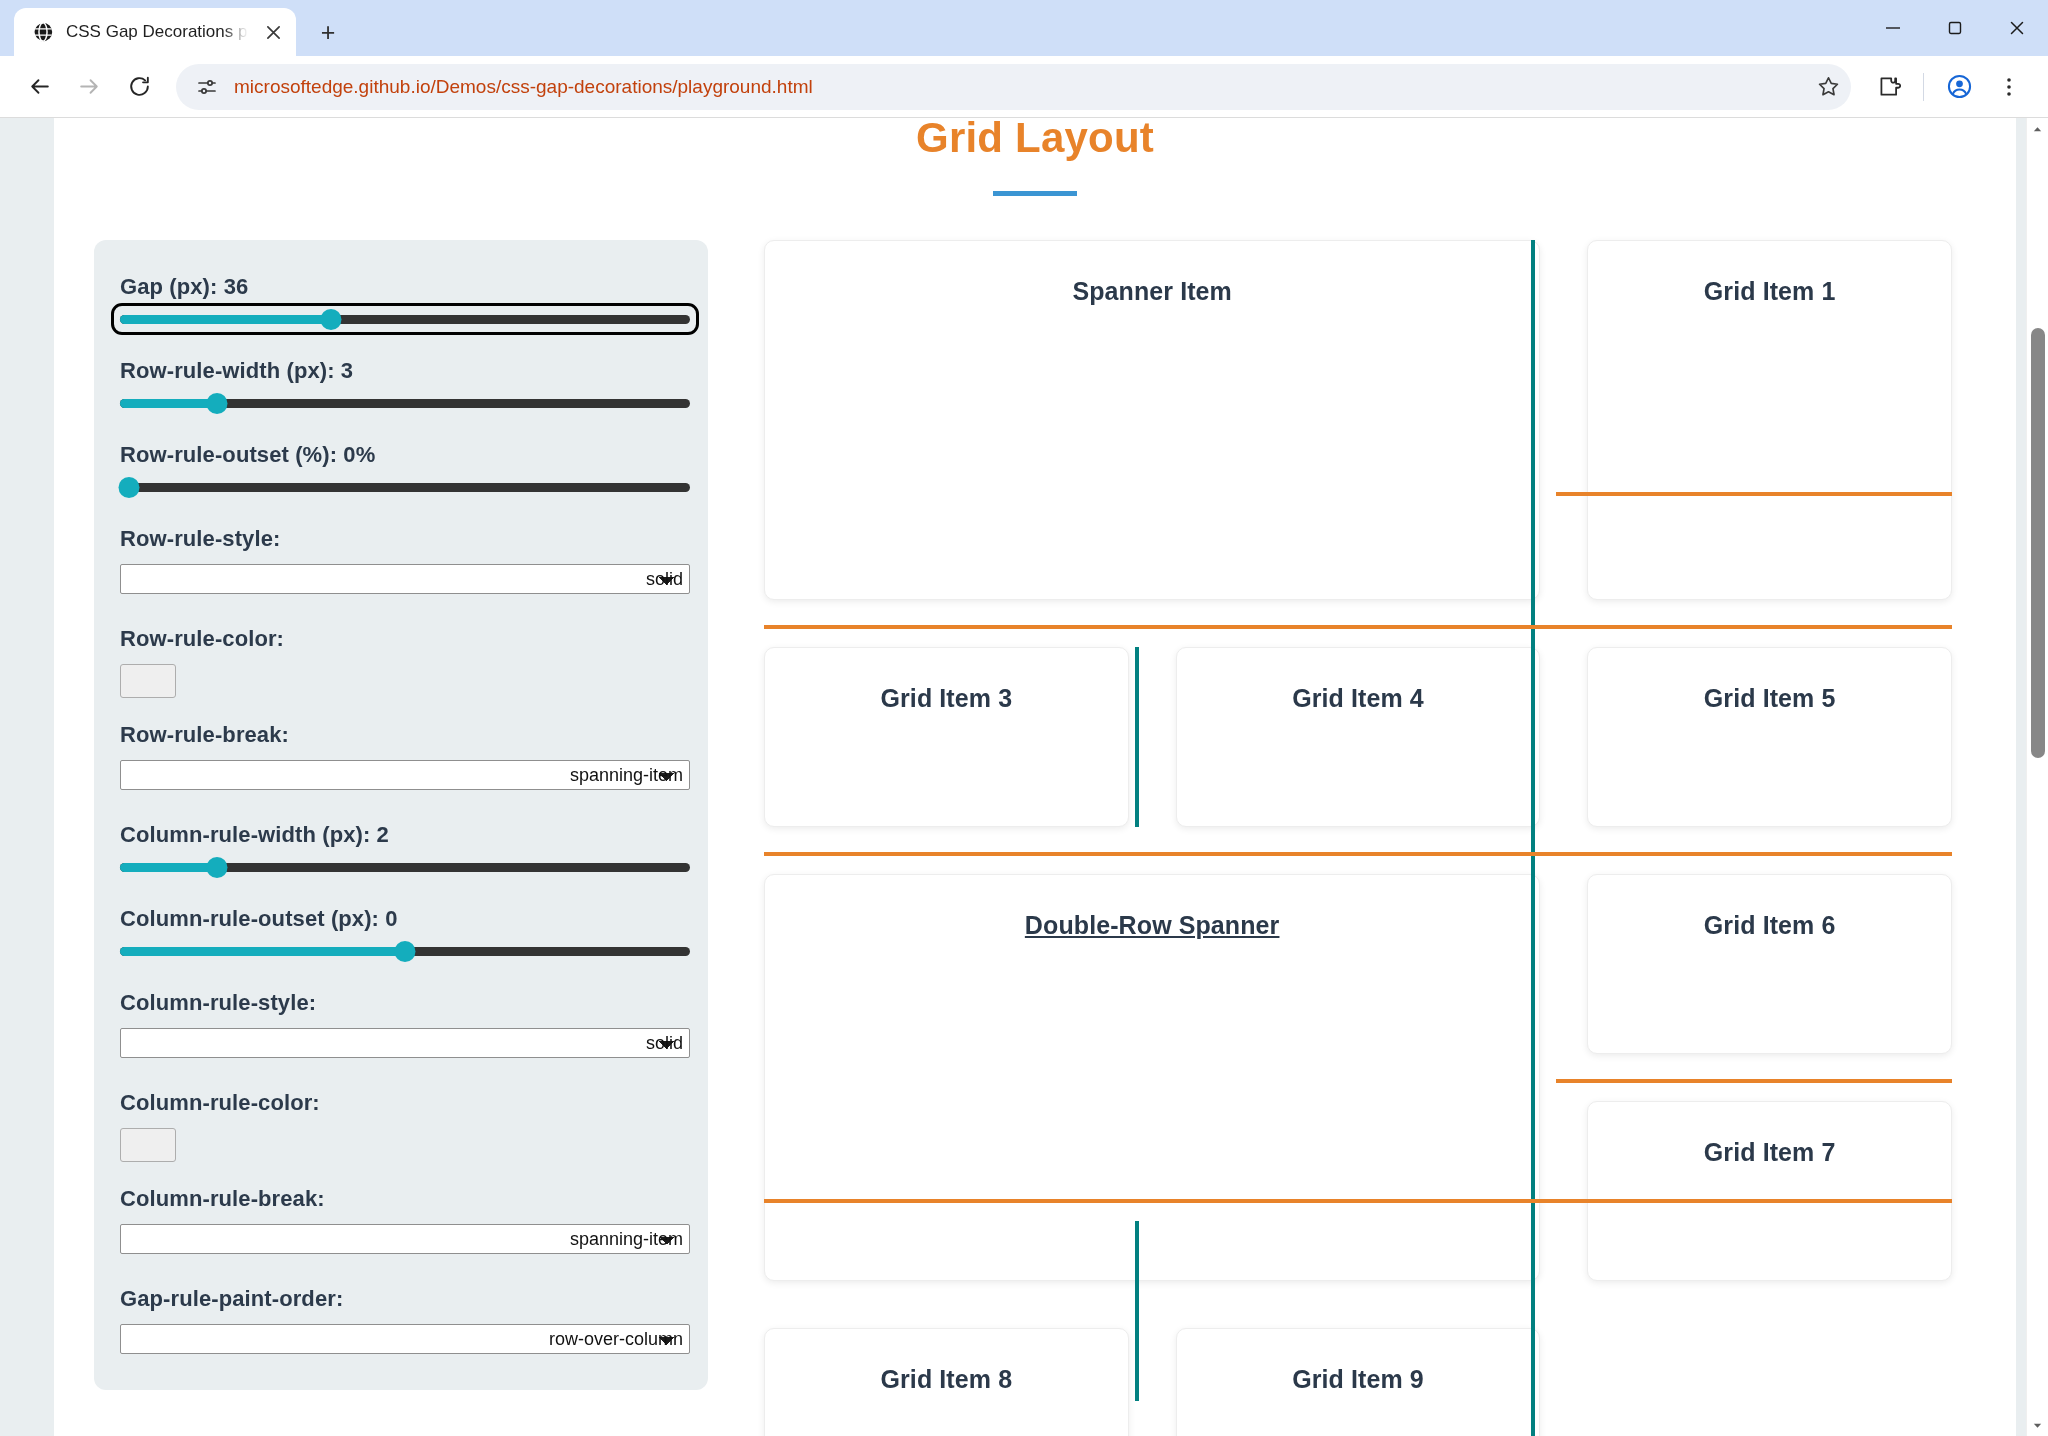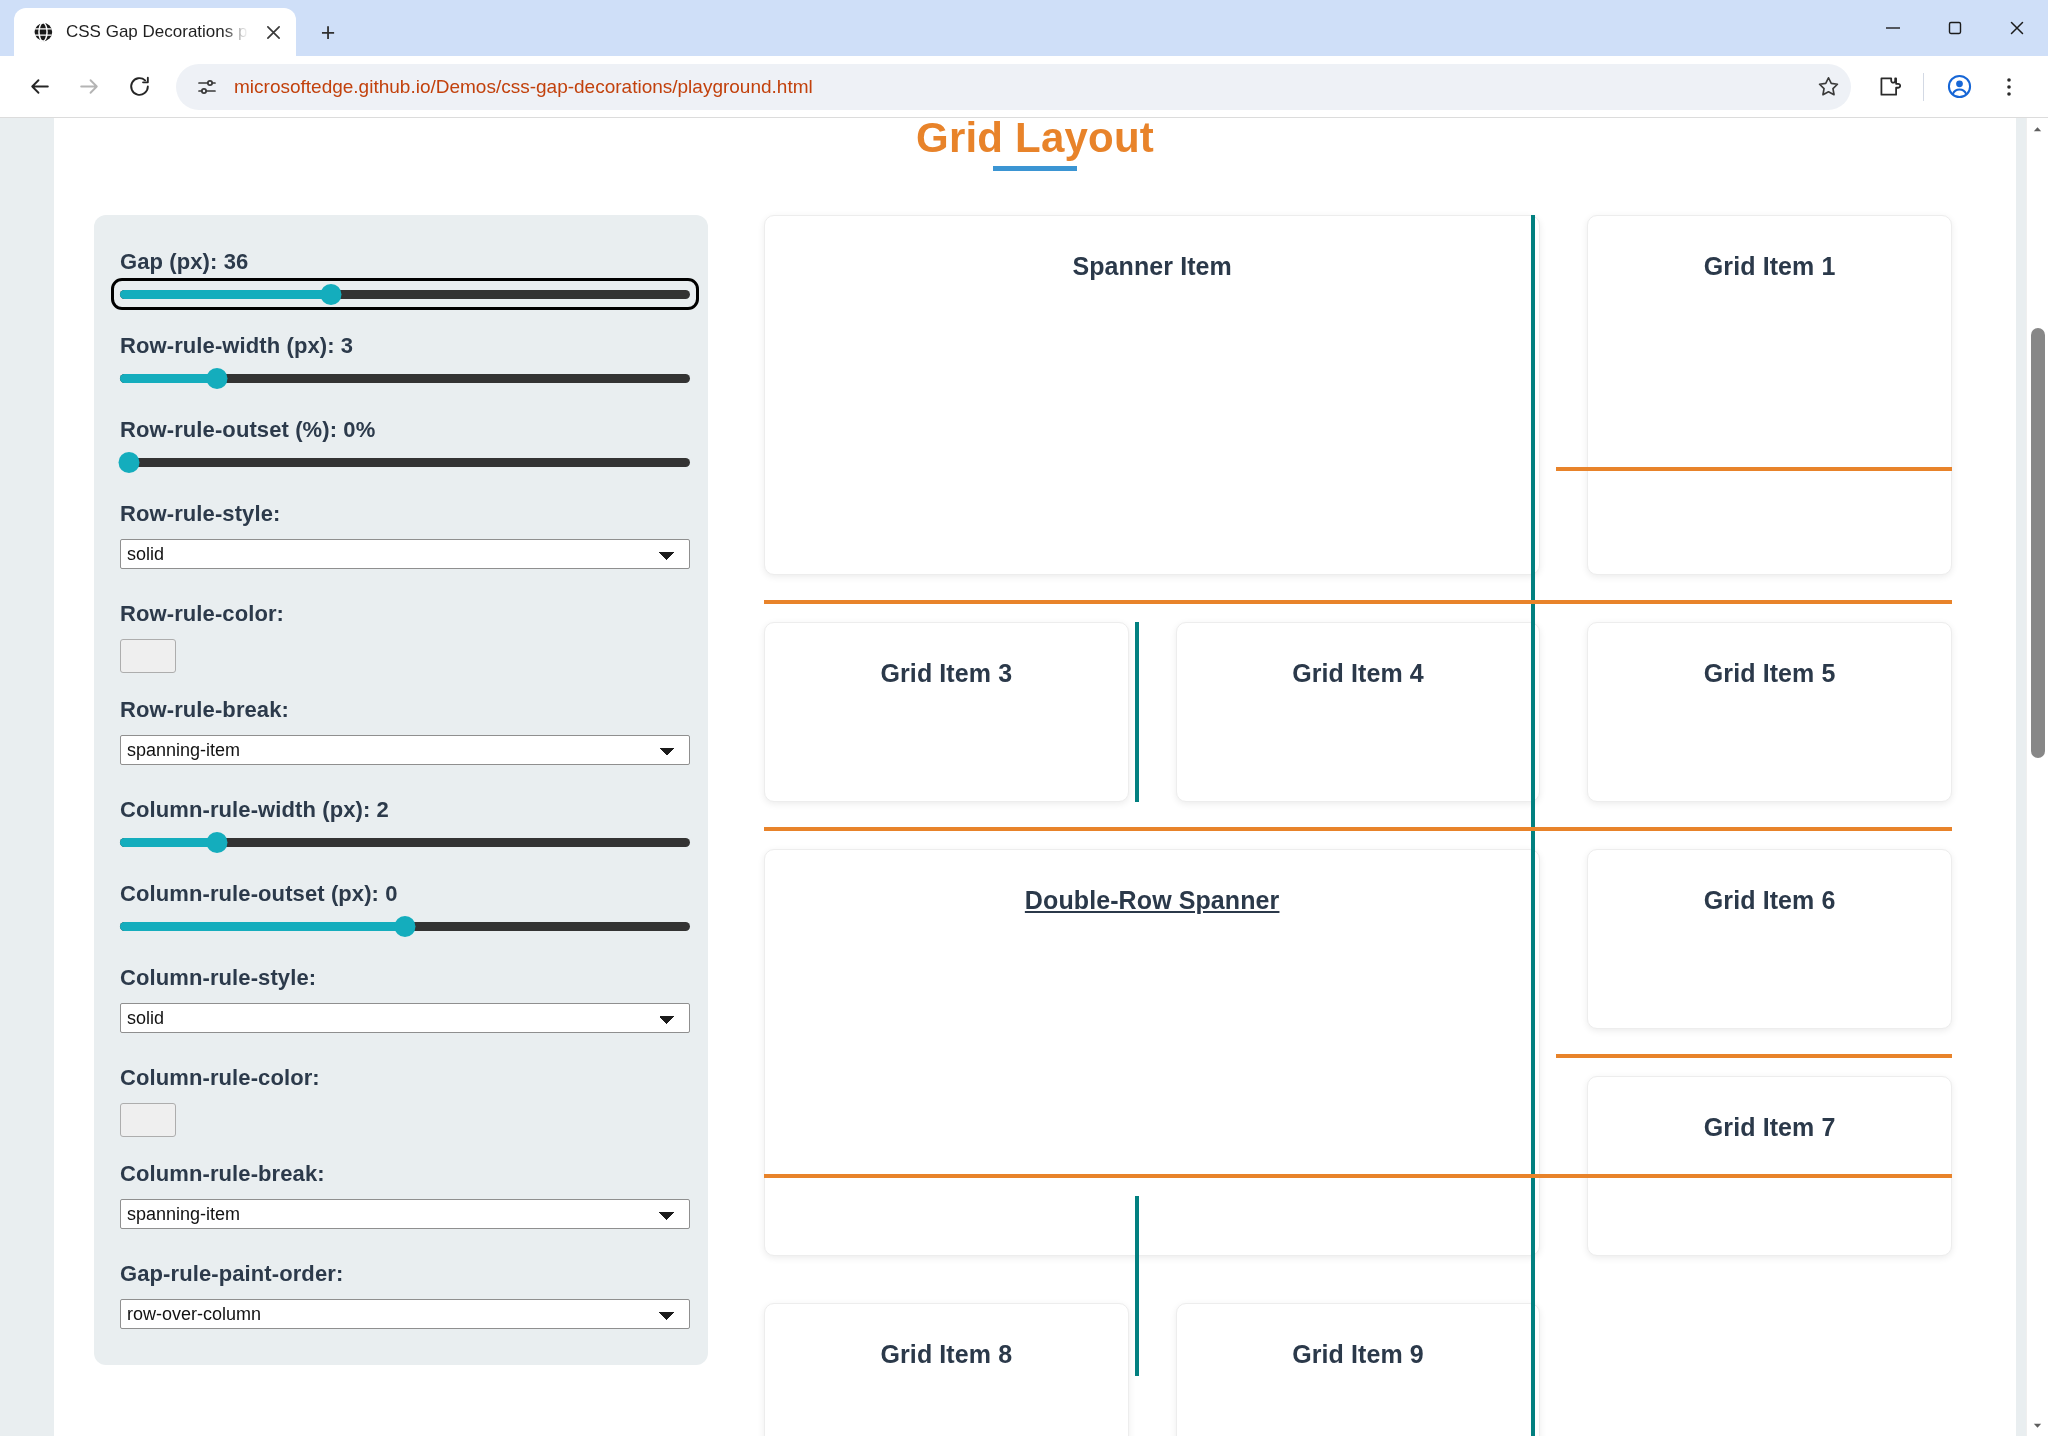--- a/index.html
+++ b/index.html
@@ -69,21 +69,21 @@
   .scrollbar { width: 22px; background: #ffffff; position: absolute; right: 0; top: 0; bottom: 0;
                border-left: 1px solid #efefef; }
   .sb-arrow { height: 22px; display: flex; align-items: center; justify-content: center; color: #5f5f5f; }
   .sb-arrow.bottom { position: absolute; bottom: 0; left: 0; right: 0; }
   .sb-thumb { position: absolute; left: 4px; width: 14px; top: 210px; height: 430px;
               background: #878787; border-radius: 7px; }
 
   
   h1.page-title {
     text-align: center; color: #e8832a; font-size: 42px; font-weight: 700;
-    letter-spacing: .2px; padding-top: 34px; margin-bottom: 4px;
+    letter-spacing: .2px; padding-top: 34px; margin-bottom: 29px;
   }
   .title-underline { width: 84px; height: 5px; background: #3b95d3; margin: 0 auto 34px auto; }
 
   .layout { display: flex; gap: 0; padding: 0 0 0 40px; align-items: flex-start; }
 
   
   .controls {
     width: 614px; flex: 0 0 auto; background: #e9eef0; border-radius: 12px;
     padding: 34px 26px 26px 26px; margin-top: 10px;
   }
@@ -106,20 +106,21 @@
   select.ctrl-select {
     width: 570px; height: 30px; font-size: 18px; font-family: "Liberation Sans", sans-serif;
     color: #111; background: #ffffff; border: 1px solid #8f8f8f; border-radius: 2px;
     padding: 0 6px; margin-bottom: 26px; appearance: none; -webkit-appearance: none;
     background-image:
       linear-gradient(45deg, transparent 50%, #1b1b1b 50%),
       linear-gradient(135deg, #1b1b1b 50%, transparent 50%);
     background-position: calc(100% - 22px) 12px, calc(100% - 14px) 12px;
     background-size: 8px 8px, 8px 8px;
     background-repeat: no-repeat;
+    text-align: right;
   }
   .swatch-btn {
     width: 56px; height: 34px; border: 1px solid #adadad; border-radius: 3px;
     background: #efefef; padding: 4px 5px; margin-bottom: 24px; display: block;
   }
   .swatch-inner { width: 100%; height: 100%; }
 
   
   .griddemo {
     flex: 1 1 auto; position: relative; margin: 10px 64px 0 56px;

